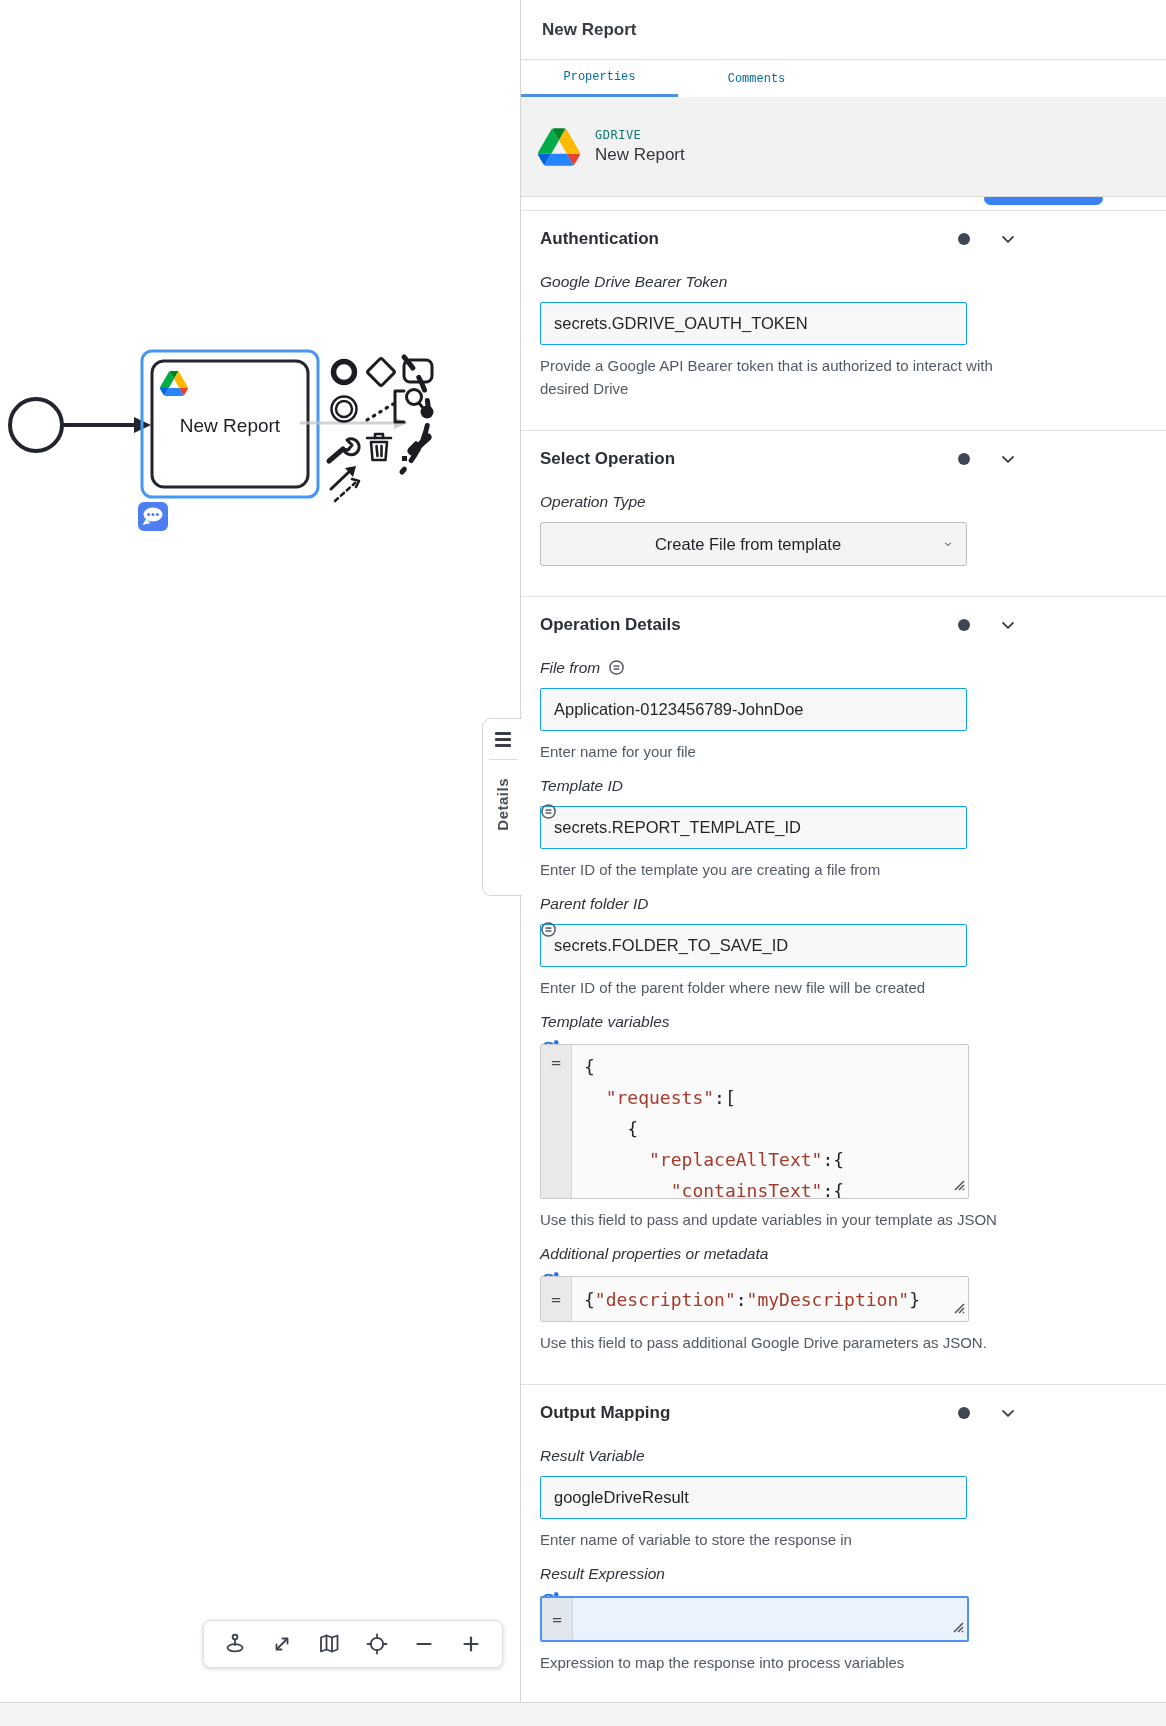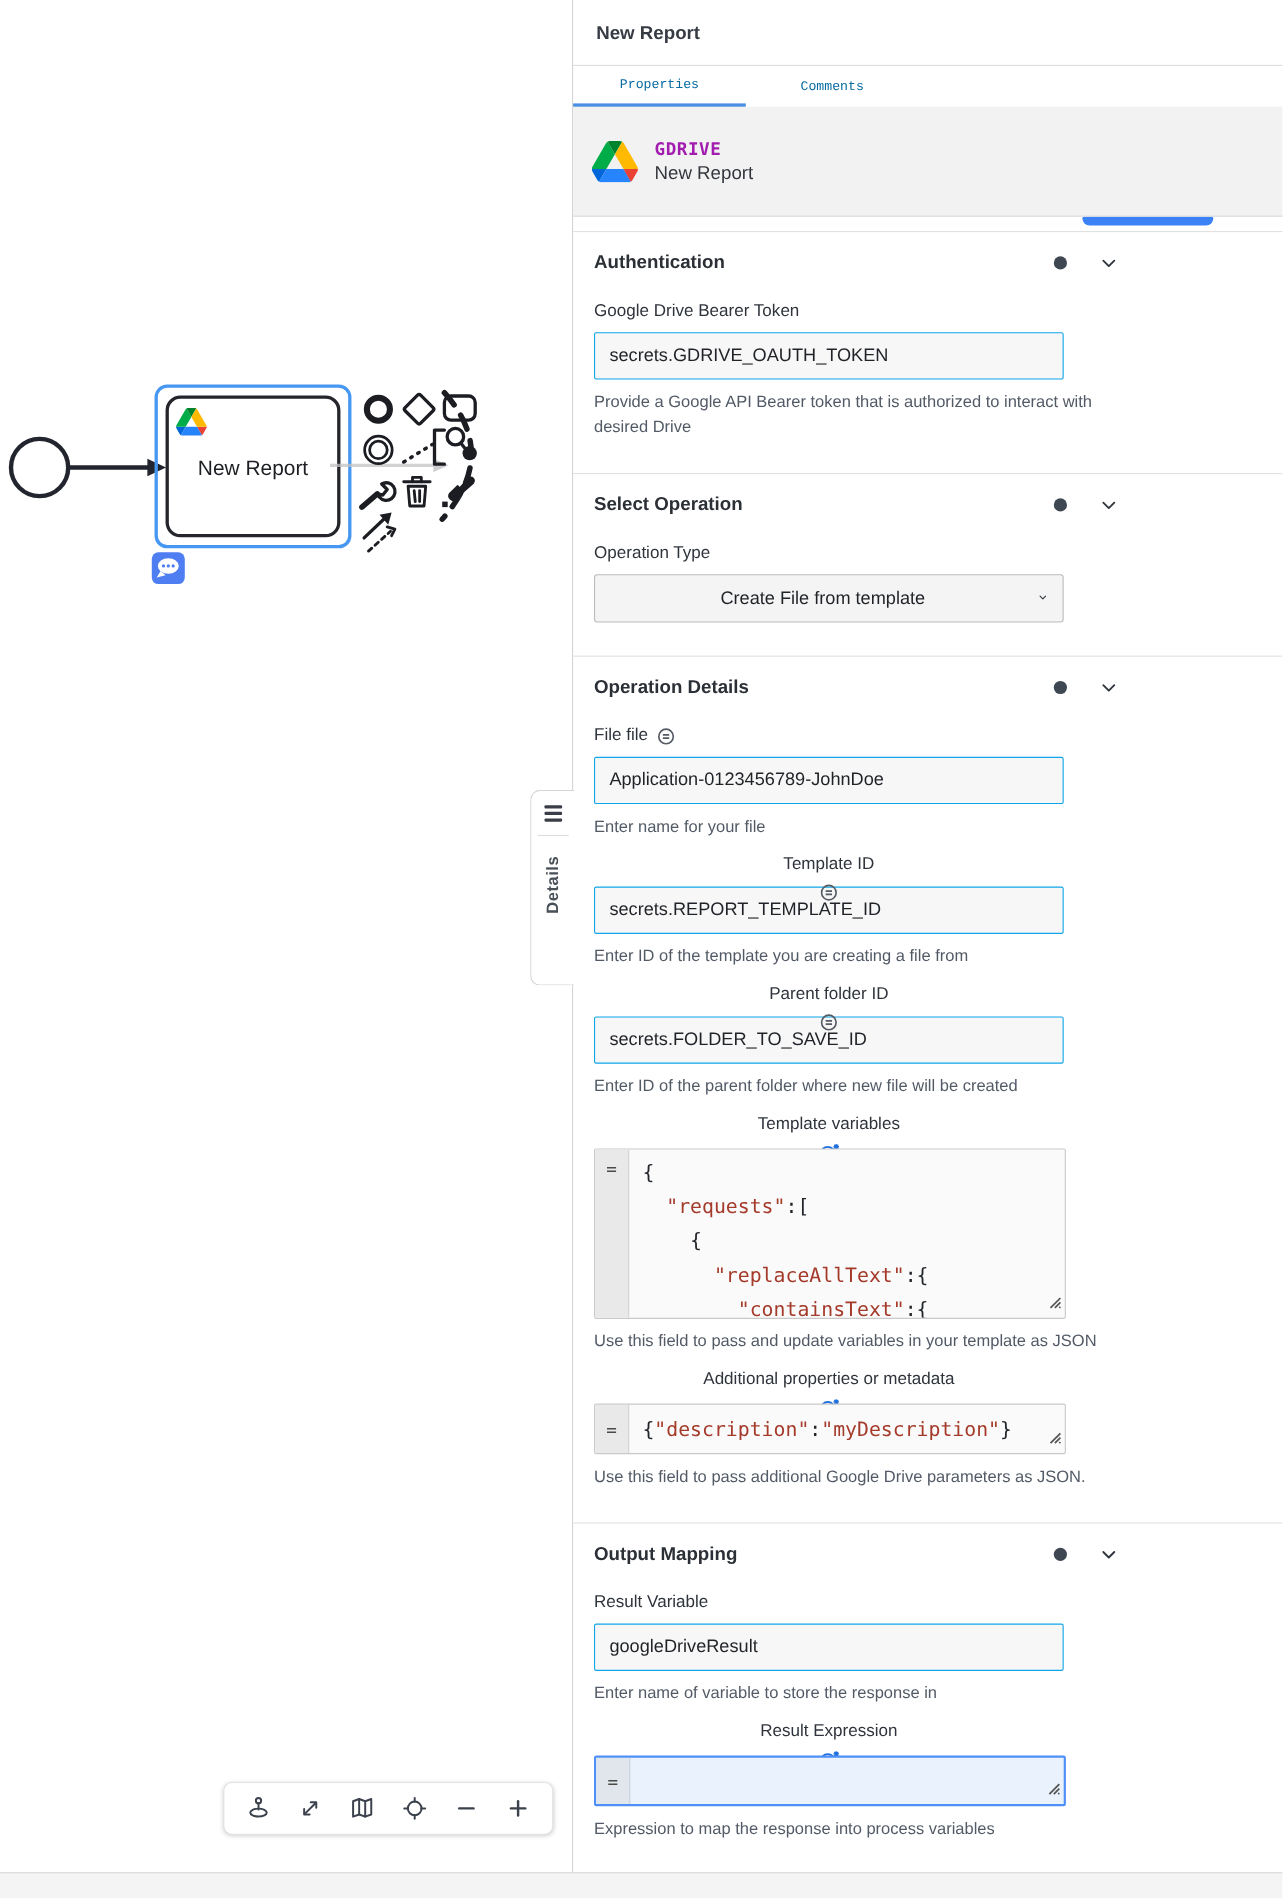--- a/index.html
+++ b/index.html
@@ -34,39 +34,39 @@
     border-left:1px solid #d5d5d5; }
   #p-header { height:60px; display:flex; align-items:center; padding-left:21px;
     border-bottom:1px solid #ddd; }
   #p-title { font-size:17px; font-weight:bold; color:#363b44; }
   #p-tabs { height:37px; display:flex; }
   .p-tab { width:157px; display:flex; align-items:center; justify-content:center;
     font-size:12px; color:#0369a1; cursor:pointer;font-family:Liberation Mono, monospace; }
   .p-tab.active { border-bottom:3px solid #4a90e2; }
   #connector-block { height:100px; background:#f2f2f2; border-bottom:1px solid #d9d9d9;
     display:flex; align-items:center; padding-left:17px; gap:15px; }
-  #connector-type { font-size:16px; font-weight:bold; color:#a21caf; letter-spacing:.5px; font-family:"DejaVu Sans Mono", monospace; }
+  #connector-type { font-size:12px; font-weight:normal; color:#0f766e; letter-spacing:.5px; font-family:"DejaVu Sans Mono", monospace; }
   #connector-name { font-size:17px; color:#33373d; margin-top:3px; }
 
   #p-body { position:absolute; left:0; top:197px; right:0; bottom:24px; overflow:hidden; }
   #scroll-pill { position:absolute; left:463px; top:0; width:119px; height:8px;
     border-radius:2px 2px 9px 9px; }
   #sections { position:absolute; left:0; top:13px; right:0; }
 
   .section { border-top:1px solid #e1e1e1; padding:16px 0 30px 19px; }
   .section:last-child { padding-bottom:0; }
   .sec-head { display:flex; align-items:center; width:478px; height:24px; }
   .sec-title { flex:1; font-size:17px; font-weight:bold; color:#2b2f36; }
   .sec-dot { width:12px; height:12px; border-radius:50%; background:#3f4753; margin-right:28px; }
   .sec-chevron { cursor:pointer; display:flex; }
   .sec-chevron svg { stroke:#2f353d; fill:none; stroke-width:2; stroke-linecap:round; stroke-linejoin:round; }
 
   .field { width:427px; }
-  .f-label { margin-top:22px; display:flex; align-items:center; gap:8px;
-    font-size:15.5px; color:#2f343c; height:20px; }
+  .f-label { margin-top:22px; display:flex; align-items:flex-start; gap:8px;
+    font-size:15.5px; color:#2f343c; height:20px;font-style:italic; }
   .field + .field .f-label, .f-help + .f-label { margin-top:14px;flex-direction:column; }
   .feel-ic { display:flex; }
 
   .f-input { margin-top:9px; width:427px; height:43px; background:#f7f7f7;
     border:1px solid #0ea5e9; border-radius:2px; display:flex; align-items:center;
     padding-left:13px; font-size:16.5px; color:#1f2227; }
   .f-select { margin-top:9px; width:427px; height:44px; background:#f4f4f4;
     border:1px solid #bbb; border-radius:3px; display:flex; align-items:center;
     padding:0 12px 0 13px; font-size:16.5px; color:#1f2227; cursor:pointer;text-align:center; }
   .f-select .sel-txt { flex:1; }
@@ -324,21 +324,21 @@
               <span class="sec-title">Operation Details</span>
               <span class="sec-dot"></span>
               <span class="sec-chevron">
                 <svg width="20" height="20" viewBox="0 0 24 24" style="fill: none; stroke: rgb(47, 53, 61); stroke-width: 2; stroke-linecap: round; stroke-linejoin: round;">
                   <polyline points="6,9.5 12,15.5 18,9.5"></polyline>
                 </svg>
               </span>
             </div>
             <div class="field">
               <div class="f-label">
-                <span>File file</span>
+                <span>File from</span>
                 <span class="feel-ic">
                   <svg width="17" height="17" viewBox="0 0 17 17">
                     <circle cx="8.5" cy="8.5" r="6.6" fill="none" stroke="#555b64" stroke-width="1.5"></circle>
                     <line x1="5.6" y1="7.1" x2="11.4" y2="7.1" stroke="#555b64" stroke-width="1.5"></line>
                     <line x1="5.6" y1="10" x2="11.4" y2="10" stroke="#555b64" stroke-width="1.5"></line>
                   </svg>
                 </span>
               </div>
               <div class="f-input">
                 <span>Application-0123456789-JohnDoe</span>

